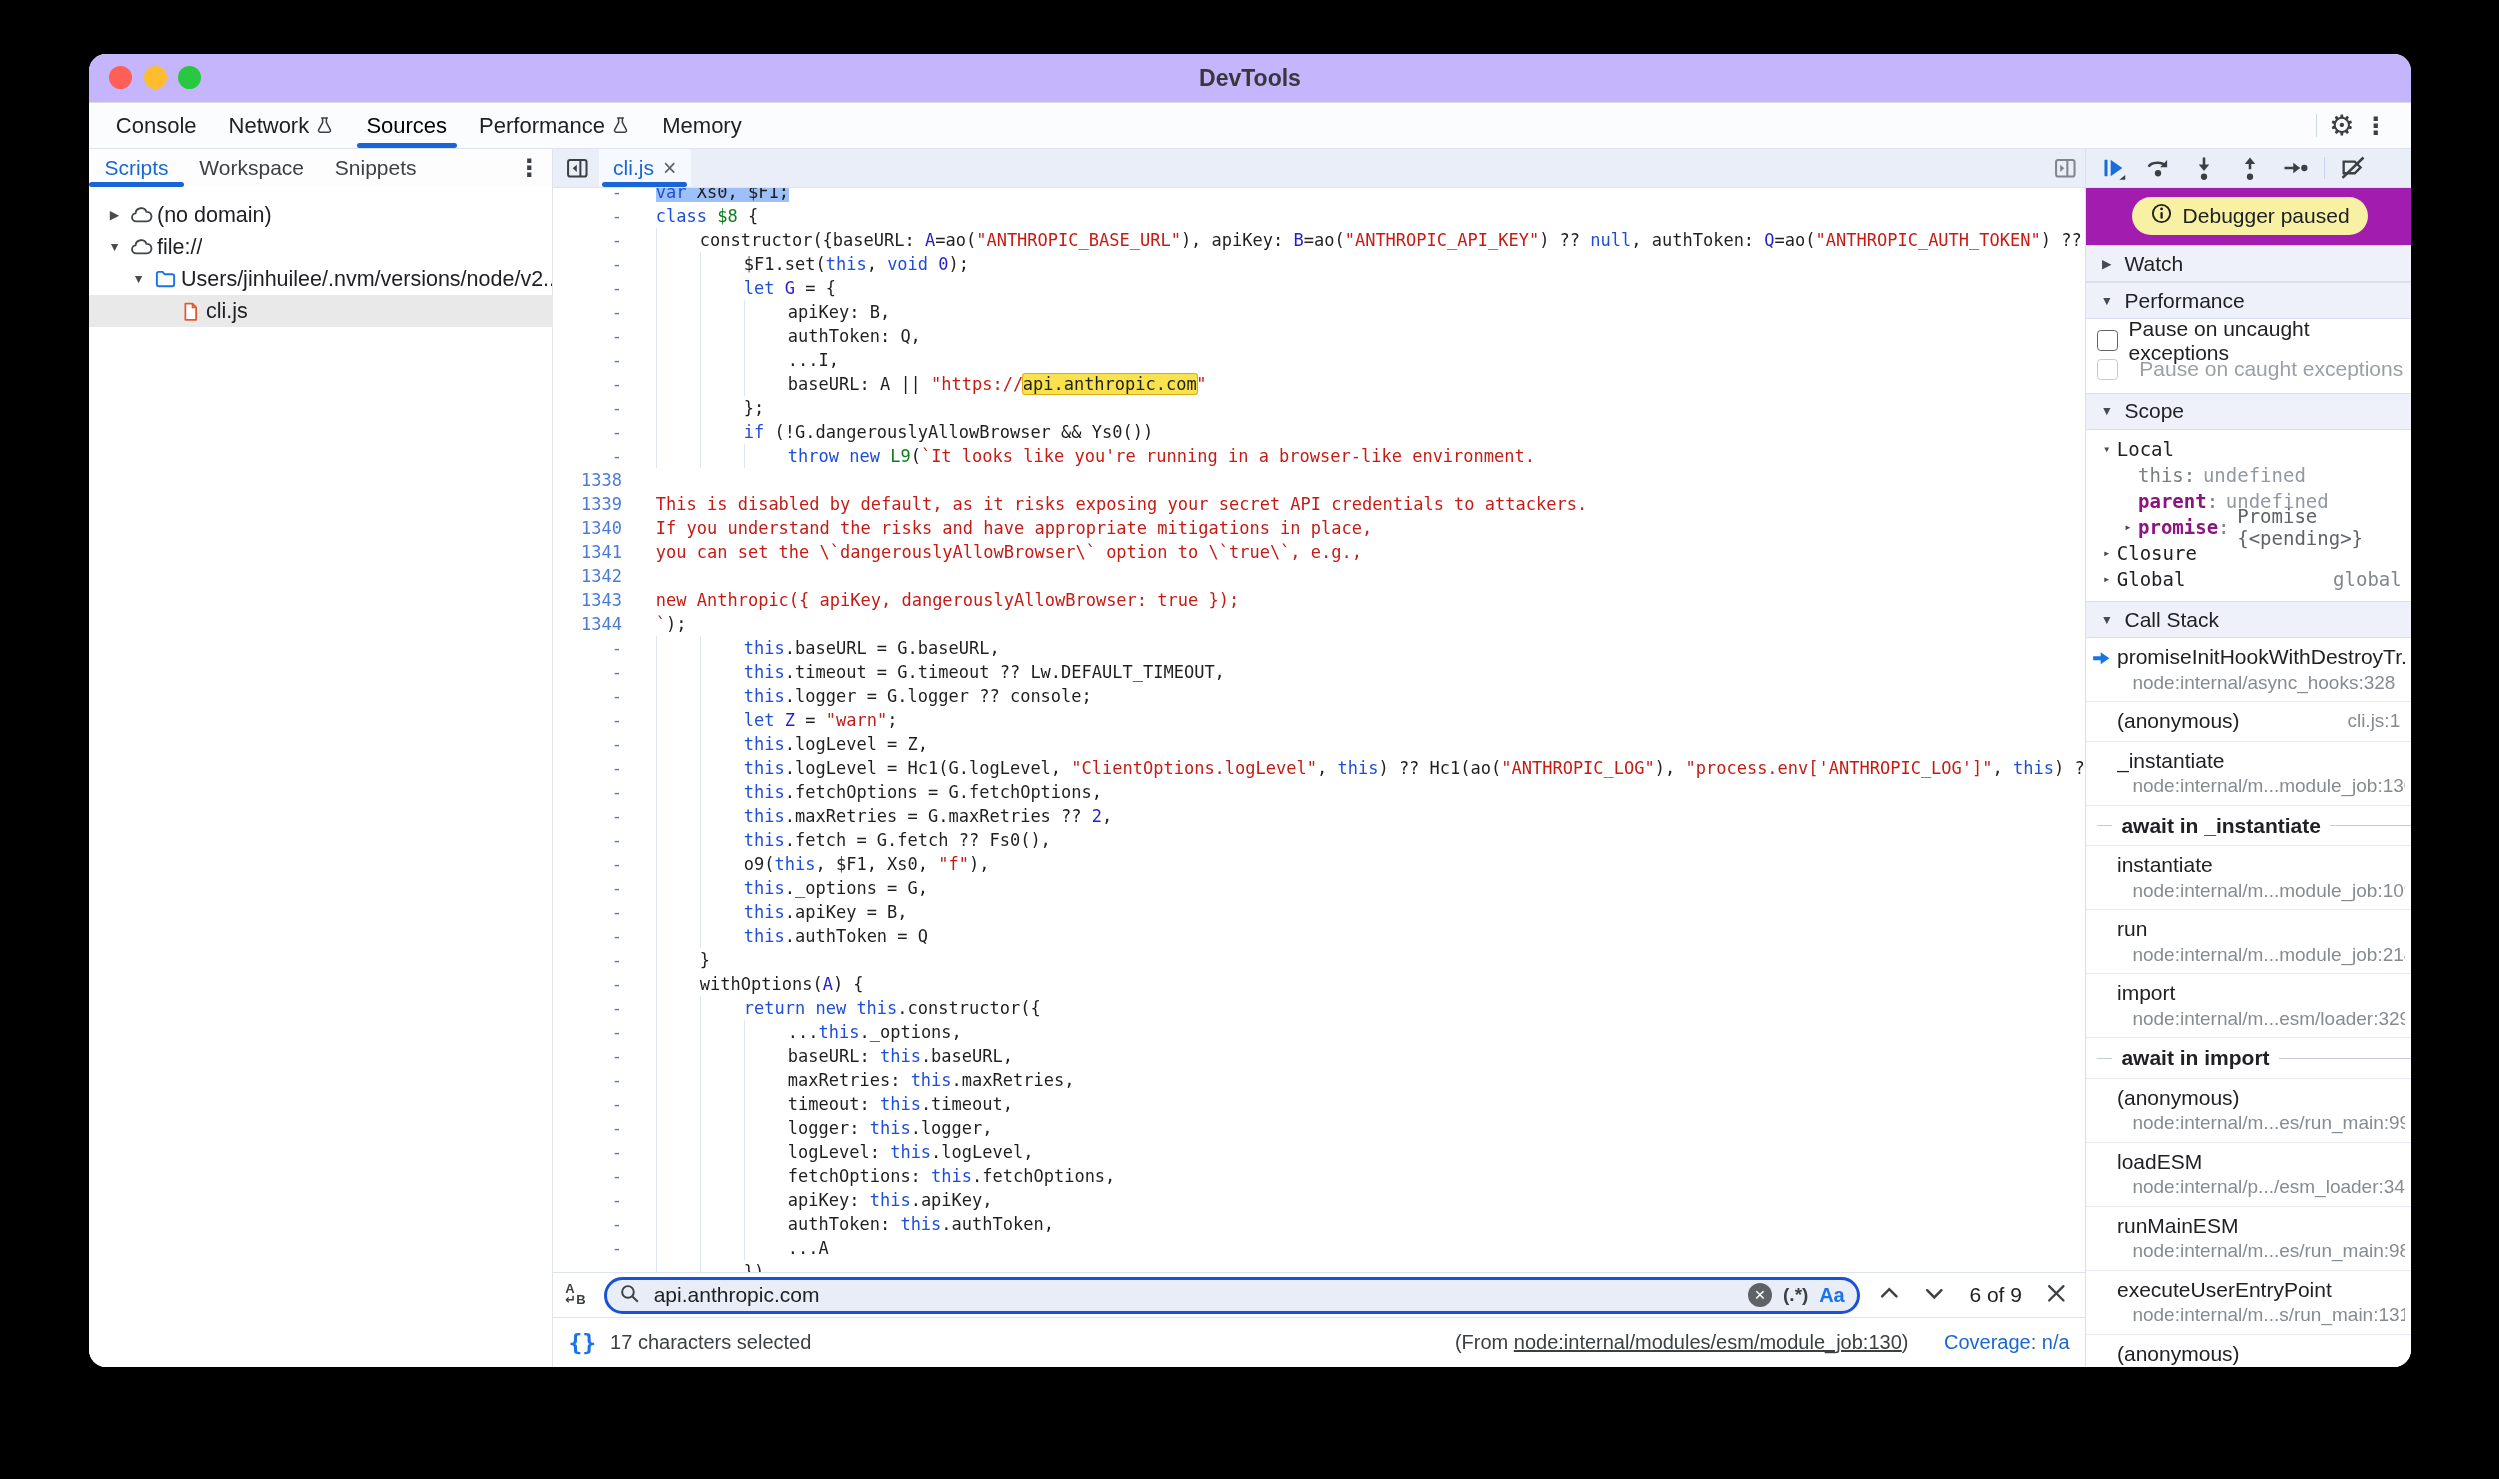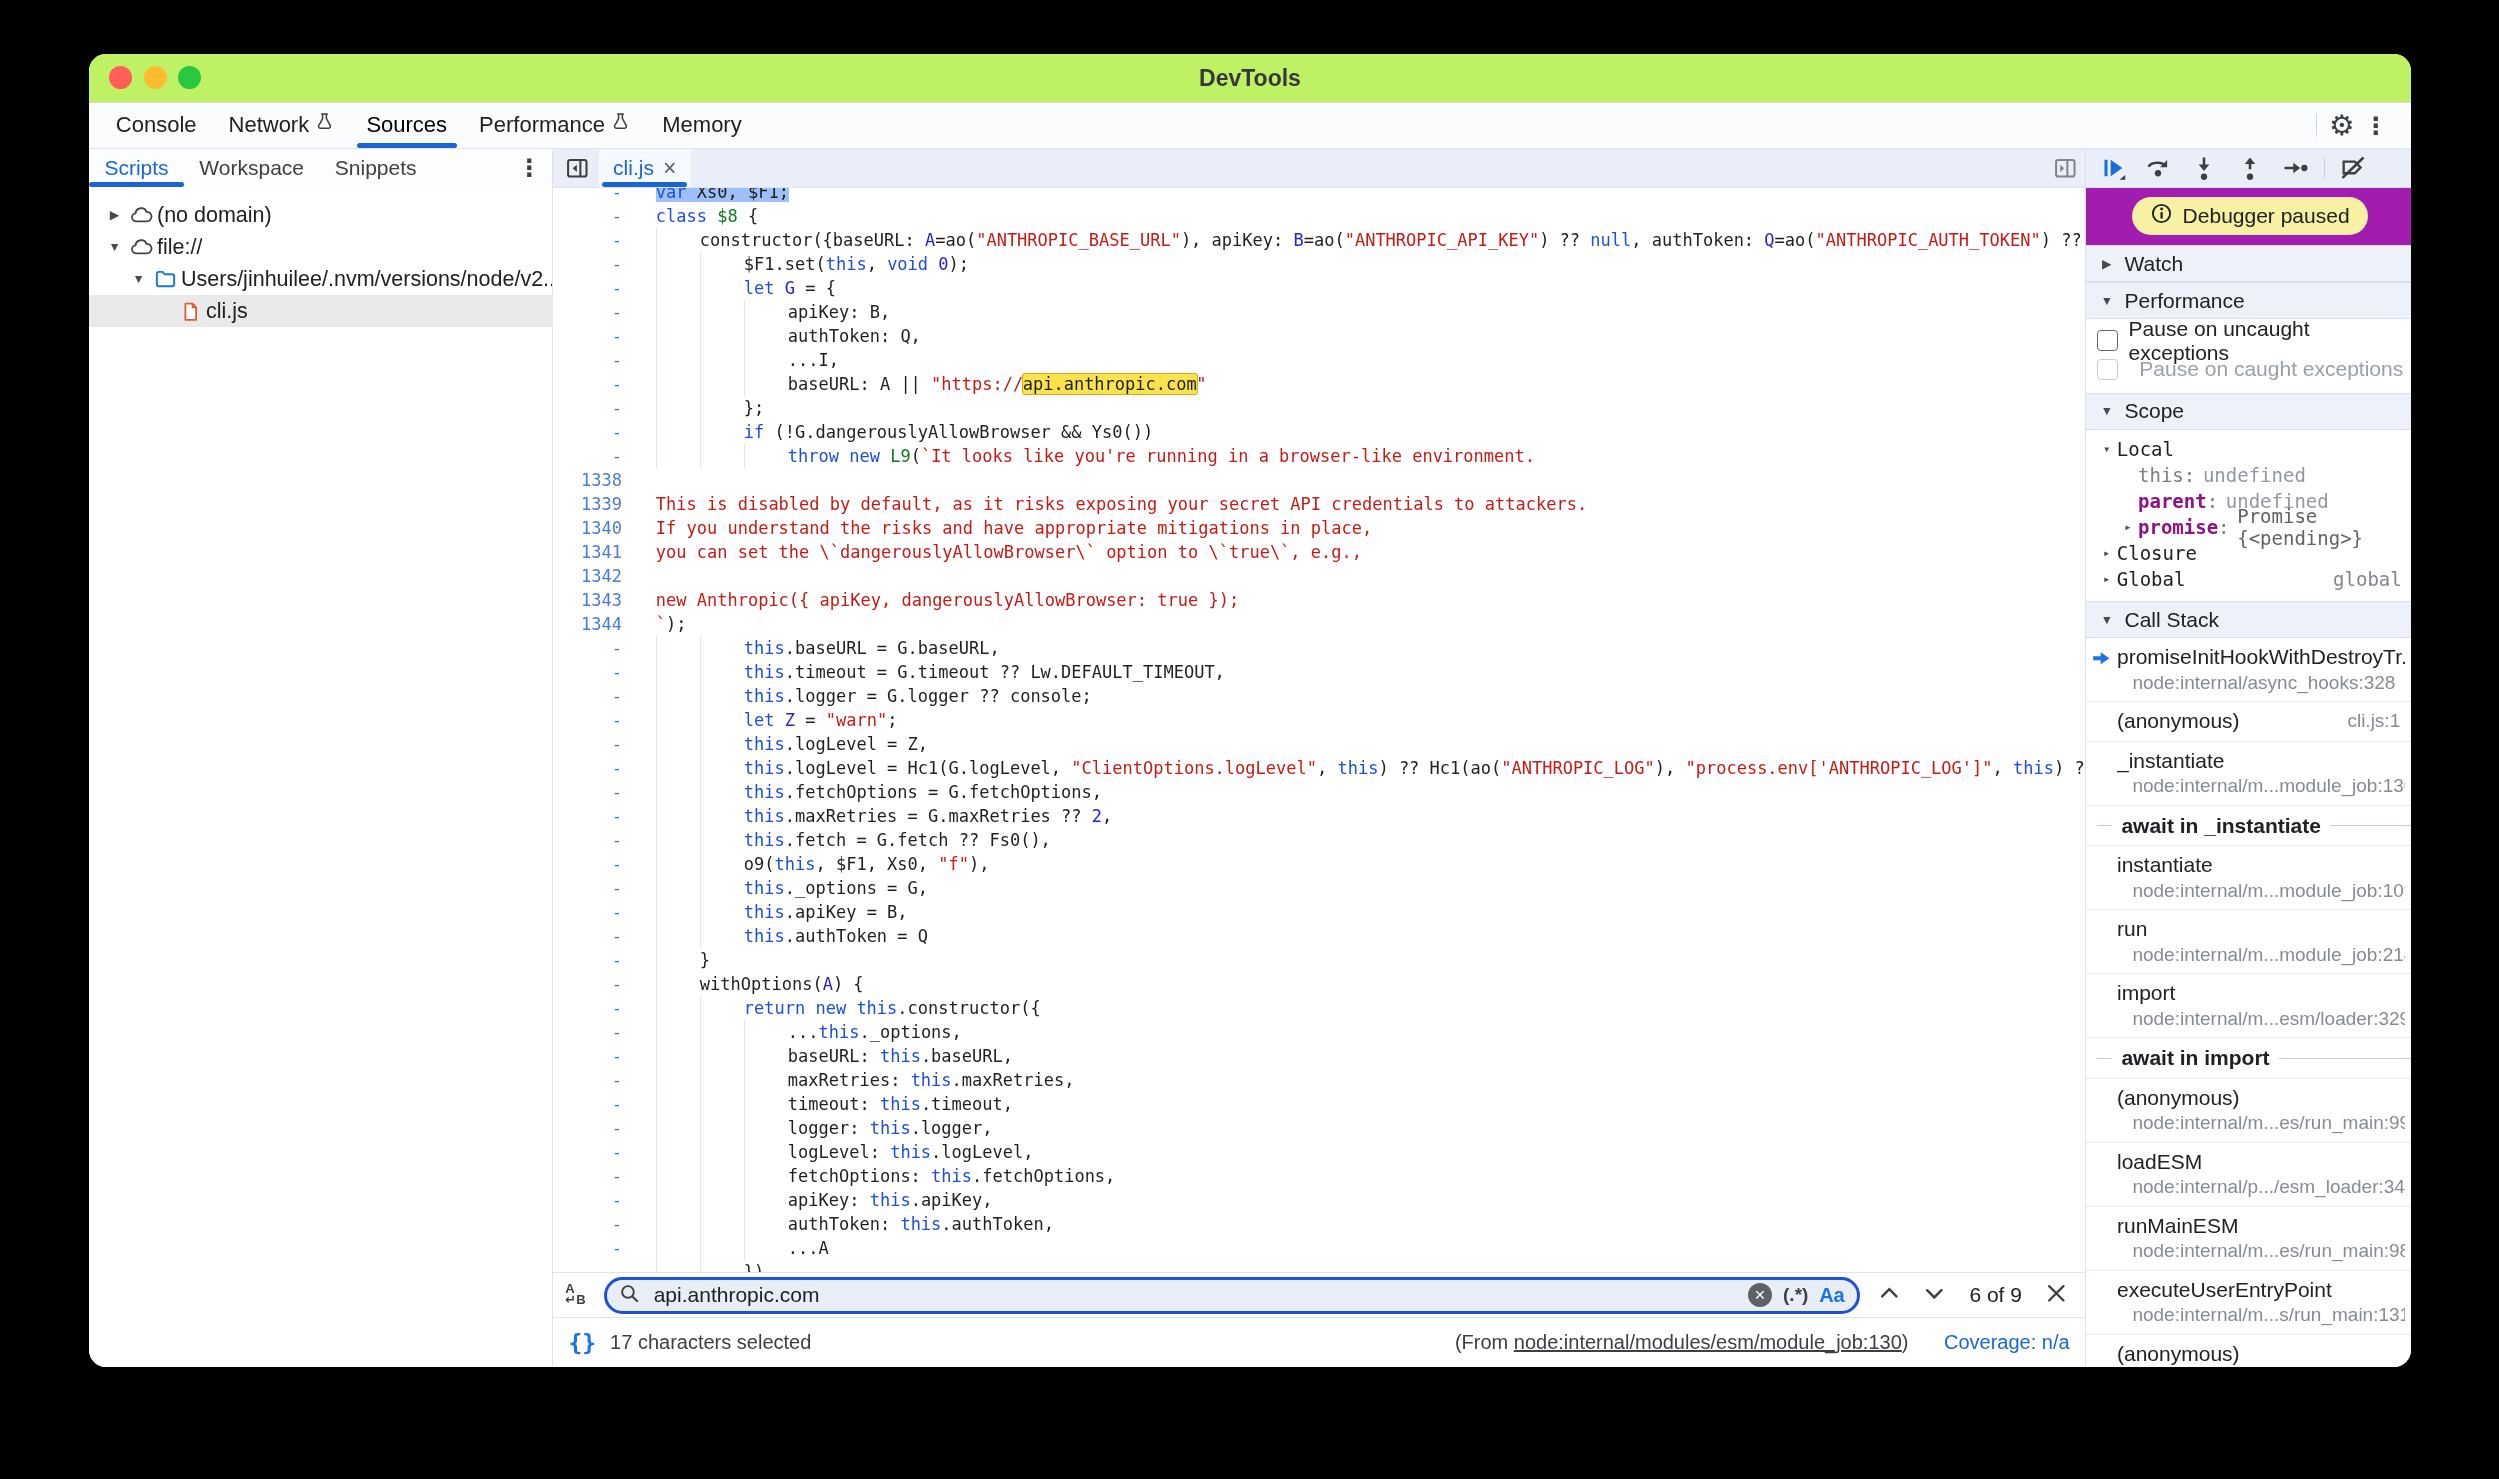--- a/index.html
+++ b/index.html
@@ -1,26 +1,26 @@
 <!DOCTYPE html>
 <html style="font-size:12.3px"><head>
 <meta charset="utf-8">
 <style>
   html,body{margin:0;padding:0;}
   body{width:2500px;height:1479px;background:#000;font-family:"Liberation Sans","DejaVu Sans",sans-serif;position:relative;overflow:hidden;}
   .window{position:absolute;left:89px;top:54px;width:2322px;height:1313px;background:#fff;border-radius:17px;overflow:hidden;box-shadow:0 23px 69px rgba(0,0,0,.6);display:flex;flex-direction:column;}
   
-  .titlebar{height:48px;background:#bef264;border-bottom:0.8px solid #ddd8da;position:relative;display:flex;align-items:center;justify-content:center;flex:none;}
+  .titlebar{height:48px;background:#c4b5fd;border-bottom:0.8px solid #ddd8da;position:relative;display:flex;align-items:center;justify-content:center;flex:none;}
   .lights{position:absolute;left:20px;top:12.3px;display:flex;gap:11.5px;}
   .light{width:23px;height:23px;border-radius:50%;}
   .light.r{background:#ff5f57;}.light.y{background:#febc2e;}.light.g{background:#28c840;}
   .win-title{font-size:23px;font-weight:700;color:#38383a;}
   
   .main-tabs{height:45px;background:#fbfcfe;border-bottom:0.8px solid #dfe3ee;display:flex;align-items:stretch;padding-left:10.8px;flex:none;position:relative;}
-  .mtab{display:flex;gap:6.2px;padding:9px 16px;font-size:22px;color:#202124;position:relative;cursor:default;}
+  .mtab{display:flex;align-items:center;gap:6.2px;padding:9px 16px;font-size:22px;color:#202124;position:relative;cursor:default;}
   .mtab.active{color:#000000;}
   .mtab.active::after{content:'';position:absolute;left:6.2px;right:6.2px;bottom:0;height:4.6px;background:#1a65d6;border-radius:3.1px;}
   .mtabs-right{margin-left:auto;display:flex;align-items:center;padding-right:14px;}
   .vdiv{width:0.8px;height:23px;background:#cdd5e8;margin:0 12.3px;}
   .gear{font-size:28.5px;color:#3c4043;line-height:1;}
   .kebab{font-size:24px;color:#3c4043;font-weight:700;padding:0 9.2px;line-height:1;}
   
   .main{flex:1;display:flex;min-height:0;}
   
   .nav-panel{width:463px;flex:none;border-right:0.8px solid #e0e3ea;display:flex;flex-direction:column;background:#fff;}

